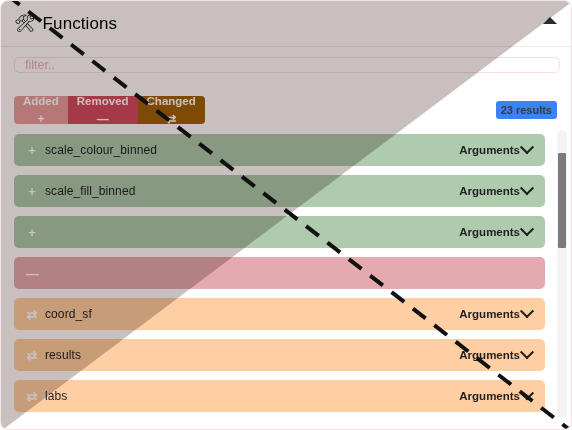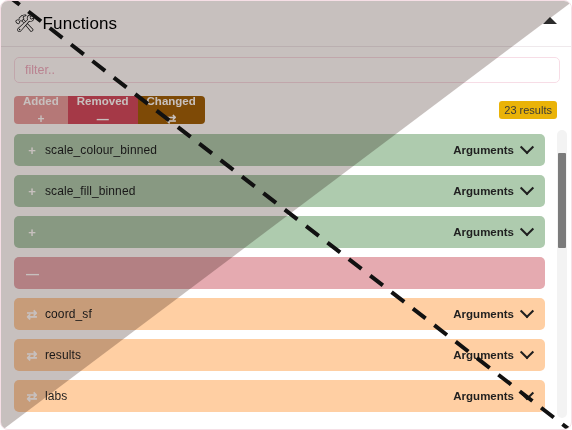--- a/index.html
+++ b/index.html
@@ -48,21 +48,21 @@
     border-left:7px solid transparent;
     border-right:7px solid transparent;
     border-bottom:7px solid #2b2b2b;
     cursor:pointer;
   }
 
   
   .filter-wrap{position:absolute;left:0;top:46px;width:572px;height:44px;}
   .filter{
     position:absolute;left:13px;top:10px;
-    width:546px;height:26px;
+    width:546px;height:16px;
     box-sizing:border-box;
     border:1px solid #f7dde6;
     border-radius:5px;
     background:#fff;
     outline:none;
     font-family:"Liberation Sans", sans-serif;
     font-size:12.5px;
     color:#e8a8bd;
     padding:0 10px;
   }
@@ -88,22 +88,22 @@
   .badge.removed{background:#d44b5f;}
   .badge.changed{background:#a16207;}
   .badge .sym{font-size:12px;font-weight:bold;line-height:1;}
   .badge .cnt{
     background:#fff;border-radius:3px;
     color:#2b2b2b;font-size:9.5px;font-weight:bold;
     padding:1.5px 4px 1.5px 4px;line-height:1;min-width:8px;text-align:center;
   }
   .results{
     position:absolute;right:14px;top:100px;
-    font-size:11px;font-weight:normal;color:#3a3a3a;
-    background:#eab308;border-radius:3px;padding:3px 5px;
+    font-size:11px;font-weight:bold;color:#3a3a3a;
+    background:#3b82f6;border-radius:3px;padding:3px 5px;
   }
 
   
   .list{
     position:absolute;left:0;top:129px;width:572px;height:290px;
     overflow:hidden;
   }
   .row{
     position:absolute;left:13px;
     width:531px;height:32px;
@@ -121,21 +121,21 @@
     margin-left:12px;margin-right:7px;
     color:#ffffff;font-size:13px;font-weight:bold;line-height:1;
     width:12px;text-align:center;
     display:inline-block;
   }
   .row-name{
     font-size:12px;font-weight:normal;color:#1f1f1f;letter-spacing:.1px;
   }
   .row-args{
     margin-left:auto;margin-right:13px;
-    display:flex;align-items:center;gap:8px;
+    display:flex;align-items:center;gap:2px;
     font-size:11.5px;font-weight:bold;color:#1f1f1f;
   }
   .chev{
     width:8px;height:8px;
     border-right:2px solid #1f1f1f;
     border-bottom:2px solid #1f1f1f;
     transform:rotate(45deg) translate(-2px,-2px);
     display:inline-block;
   }
 

